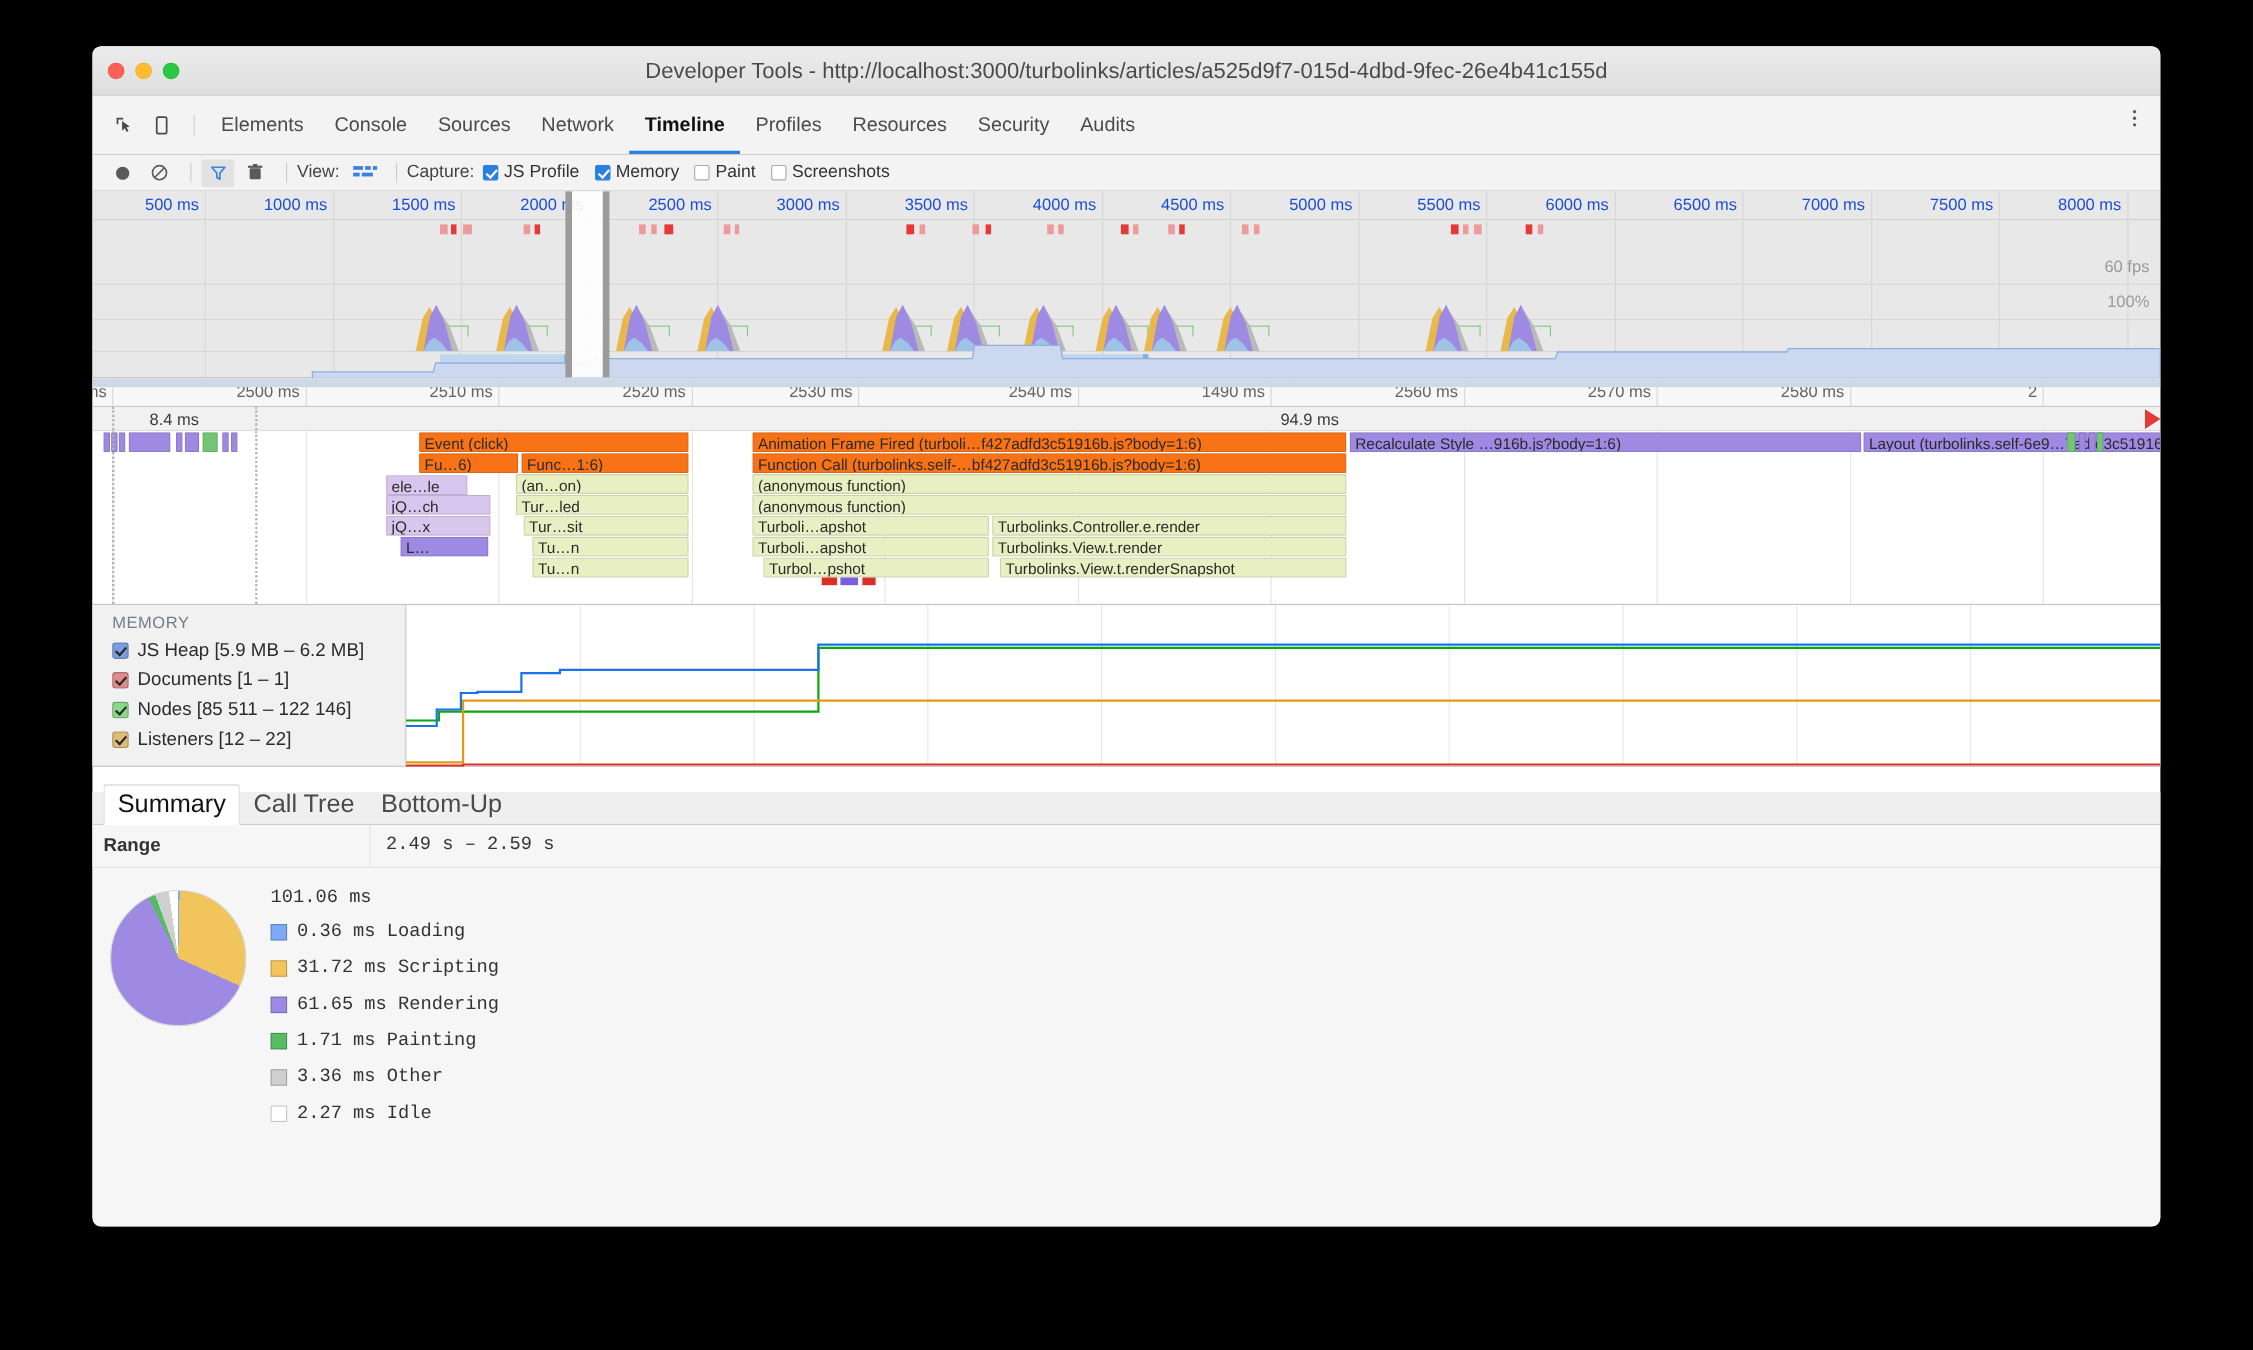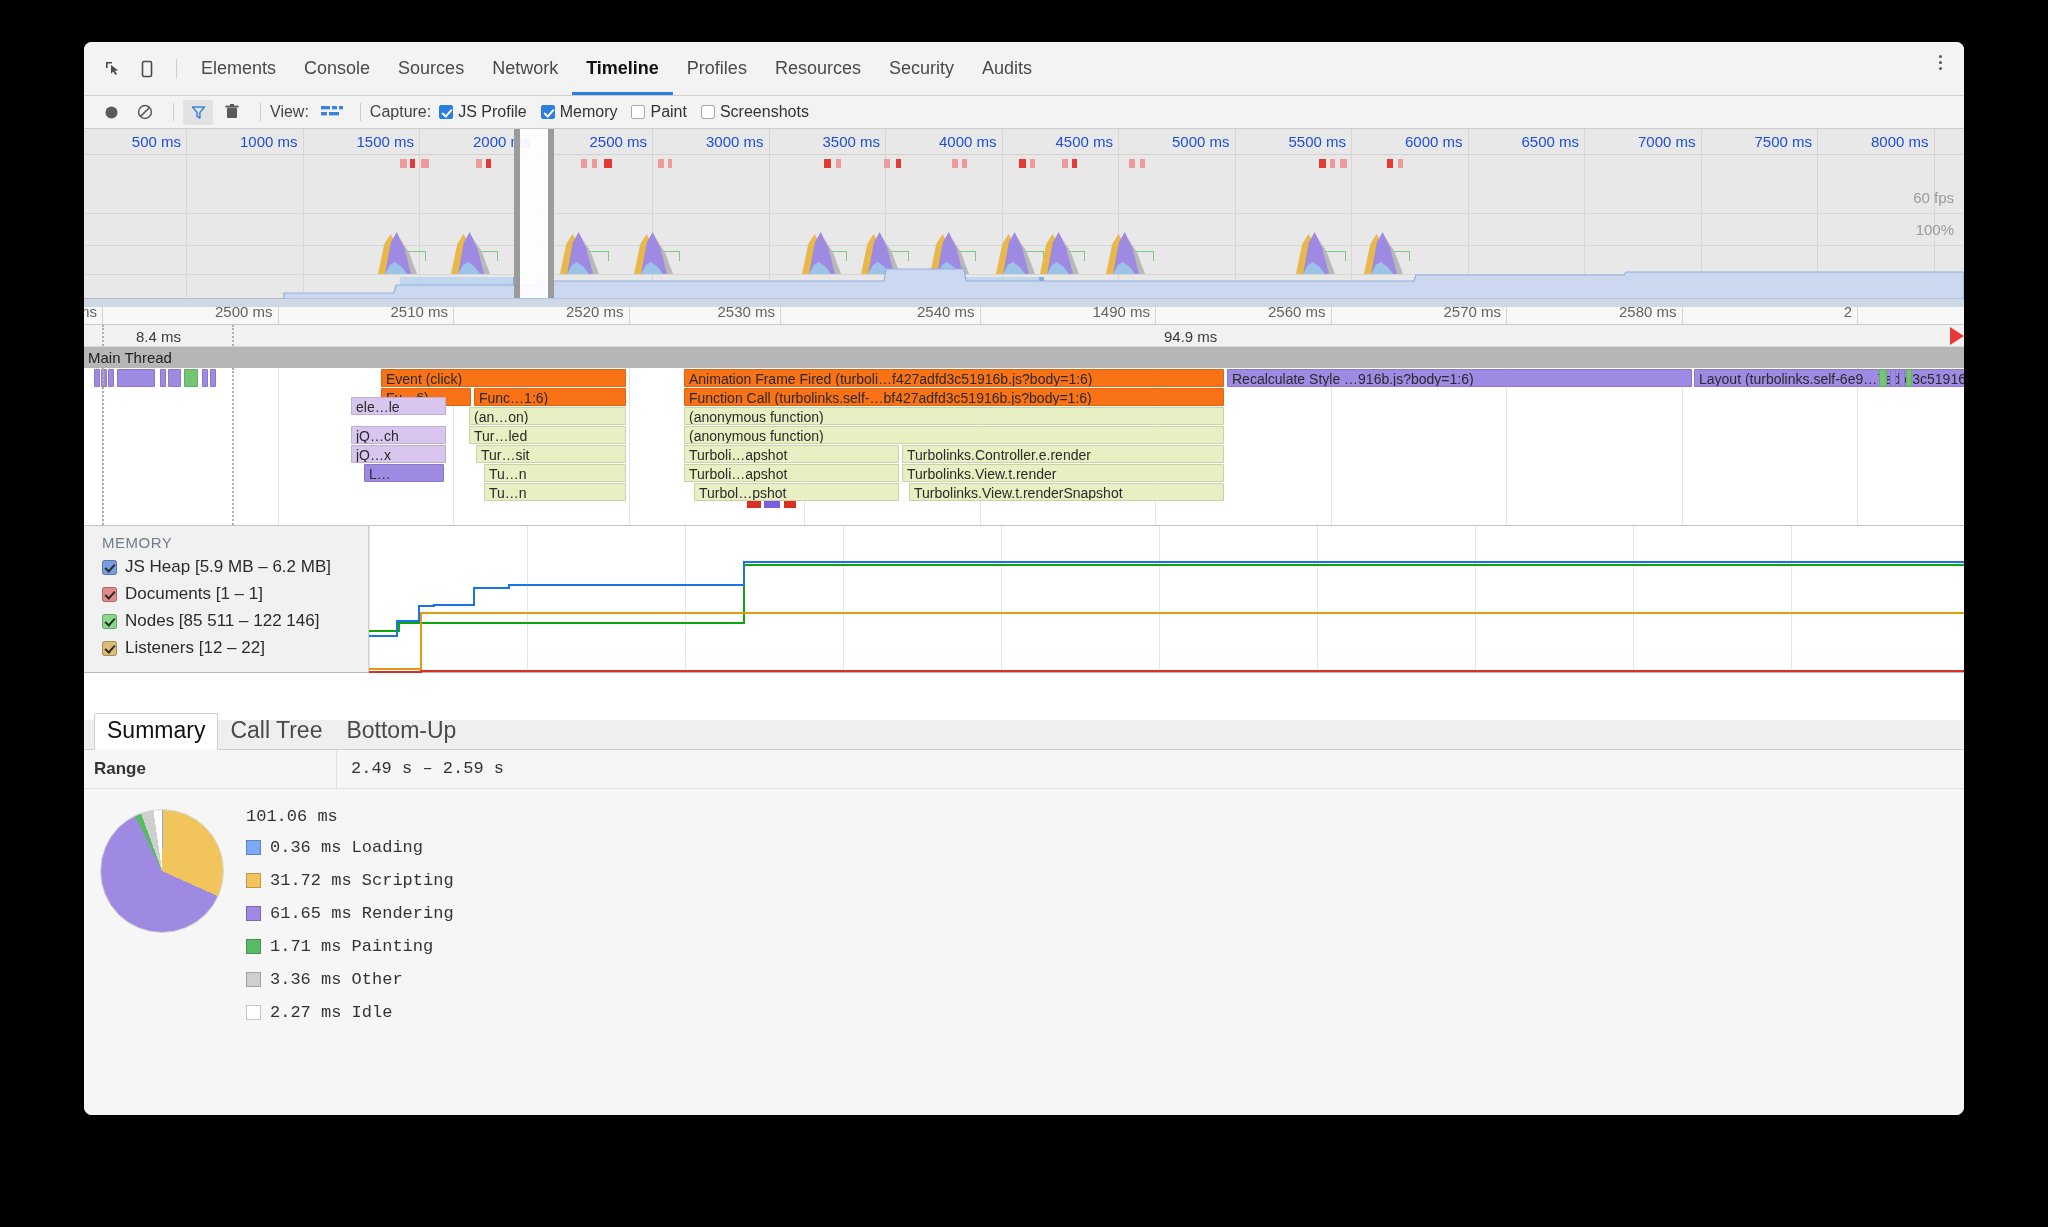--- a/index.html
+++ b/index.html
@@ -183,20 +183,28 @@
   .legend { padding-top: 8px; }
   .ltotal { font-size: 17px; font-family: "Liberation Mono", monospace; color: #333; margin-bottom: 12px; }
   .litem { display: flex; align-items: center; gap: 9px; margin-bottom: 14px; font-size: 17px; font-family: "Liberation Mono", monospace; color: #333; }
   .swatch { width: 15px; height: 15px; border: 1px solid rgba(0,0,0,.22); }
 </style>
 </head>
 <body>
 
 <div class="window">
 
+  <div class="titlebar">
+    <div class="traffic">
+      <div class="dot red"></div>
+      <div class="dot yellow"></div>
+      <div class="dot green"></div>
+    </div>
+    <div class="title">Developer Tools - http://localhost:3000/turbolinks/articles/a525d9f7-015d-4dbd-9fec-26e4b41c155d</div>
+  </div>
 
   <div class="tabbar">
     <div class="tb-icon">
       <svg width="18" height="18" viewBox="0 0 18 18">
           <path d="M2 2h6v1.6H3.6V8H2V2z" fill="#4a4a4a"></path>
           <path d="M2 16h6v-1.6H3.6V10H2v6z" fill="none"></path>
           <path d="M7 5l7 5.2-3 .5 1.9 3.4-1.6.9L9.4 11.6 7 13.8V5z" fill="#4a4a4a"></path>
         </svg>
     </div>
     <div class="tb-icon">
@@ -479,41 +487,40 @@
     </div>
 
   <div class="durbar">
     <div class="dashline" style="left:18px"></div>
     <div class="dashline" style="left:148px"></div>
     <div class="durtxt" style="left:52px">8.4 ms</div>
     <div class="durtxt" style="left:1080px">94.9 ms</div>
     <div style="position:absolute;right:0;top:2px;width:0;height:0;border-left:14px solid #e53935;border-top:9px solid transparent;border-bottom:9px solid transparent"></div>
   </div>
 
-  <div class="mtbar">Main Thread</div>
   <div class="flame" id="flame">
       <div class="vline" style="left: 18px;"></div>
       <div class="vline" style="left: 193.5px;"></div>
       <div class="vline" style="left: 369px;"></div>
       <div class="vline" style="left: 544.5px;"></div>
       <div class="vline" style="left: 720px;"></div>
       <div class="vline" style="left: 895.5px;"></div>
       <div class="vline" style="left: 1071px;"></div>
       <div class="vline" style="left: 1246.5px;"></div>
       <div class="vline" style="left: 1422px;"></div>
       <div class="vline" style="left: 1597.5px;"></div>
       <div class="vline" style="left: 1773px;"></div>
       <div class="ev sc" style="left: 297px; width: 245px; top: 1px;">Event (click)</div>
       <div class="ev sc" style="left: 600px; width: 540px; top: 1px;">Animation Frame Fired (turboli…f427adfd3c51916b.js?body=1:6)</div>
       <div class="ev rn" style="left: 1143px; width: 465px; top: 1px;">Recalculate Style …916b.js?body=1:6)</div>
       <div class="ev rn" style="left: 1610px; width: 495px; top: 1px;">Layout (turbolinks.self-6e9…7adfd3c51916b.js?body=1:6)</div>
       <div class="ev sc" style="left: 297px; width: 90px; top: 20px;">Fu…6)</div>
       <div class="ev sc" style="left: 390px; width: 152px; top: 20px;">Func…1:6)</div>
       <div class="ev sc" style="left: 600px; width: 540px; top: 20px;">Function Call (turbolinks.self-…bf427adfd3c51916b.js?body=1:6)</div>
-      <div class="ev lv" style="left: 267px; width: 95px; top: 29px;">ele…le</div>
+      <div class="ev lv" style="left: 267px; width: 74px; top: 40px;">ele…le</div>
       <div class="ev js" style="left: 385px; width: 157px; top: 39px;">(an…on)</div>
       <div class="ev js" style="left: 600px; width: 540px; top: 39px;">(anonymous function)</div>
       <div class="ev lv" style="left: 267px; width: 95px; top: 58px;">jQ…ch</div>
       <div class="ev js" style="left: 385px; width: 157px; top: 58px;">Tur…led</div>
       <div class="ev js" style="left: 600px; width: 540px; top: 58px;">(anonymous function)</div>
       <div class="ev lv" style="left: 267px; width: 95px; top: 77px;">jQ…x</div>
       <div class="ev js" style="left: 392px; width: 150px; top: 77px;">Tur…sit</div>
       <div class="ev js" style="left: 600px; width: 215px; top: 77px;">Turboli…apshot</div>
       <div class="ev js" style="left: 818px; width: 322px; top: 77px;">Turbolinks.Controller.e.render</div>
       <div class="ev rn" style="left: 280px; width: 80px; top: 96px;">L…</div>

